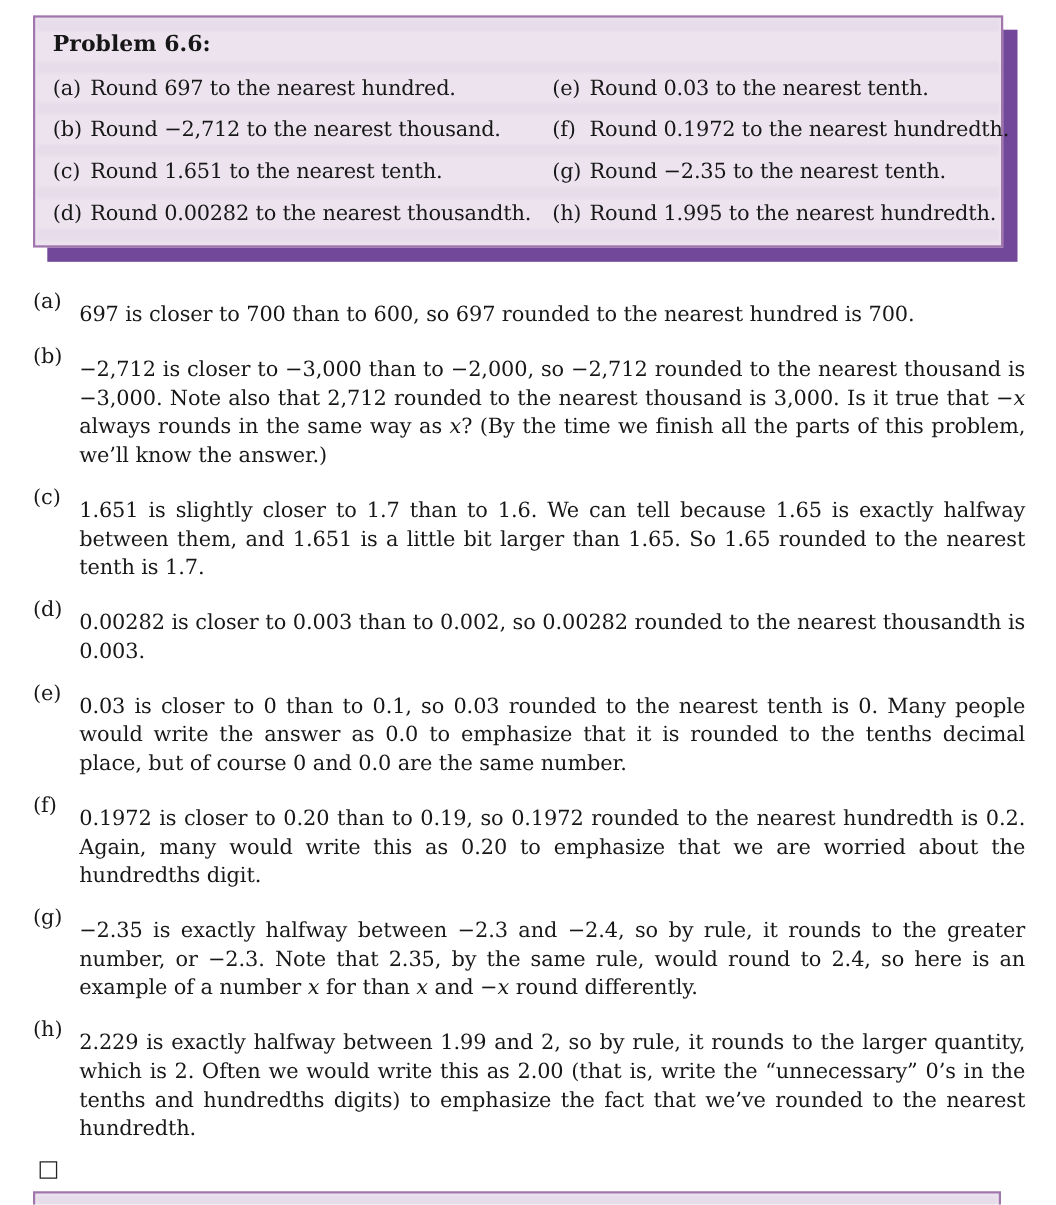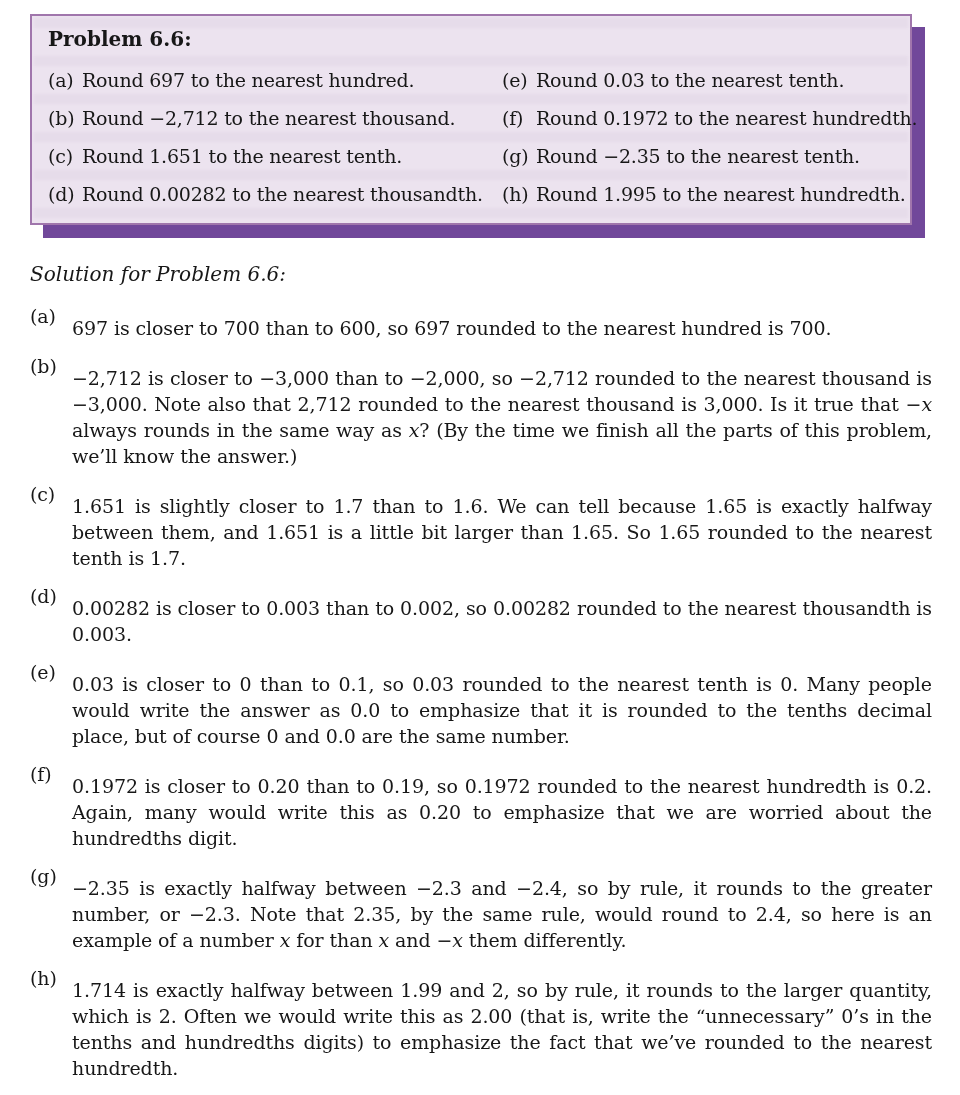--- a/index.html
+++ b/index.html
@@ -89,21 +89,20 @@
       <div id="p66-right">
           <div class="box-item"><span class="item-label">(e)</span><span class="item-text">Round 0.03 to the nearest tenth.</span></div>
           <div class="box-item"><span class="item-label">(f)</span><span class="item-text">Round 0.1972 to the nearest hundredth.</span></div>
           <div class="box-item"><span class="item-label">(g)</span><span class="item-text">Round −2.35 to the nearest tenth.</span></div>
           <div class="box-item"><span class="item-label">(h)</span><span class="item-text">Round 1.995 to the nearest hundredth.</span></div>
         </div>
     </div>
   </section>
 
   <div class="solution">
-    <div class="solution-heading">Solution for Problem 6.6:</div>
     <div id="sol-items">
         <div class="sol-item">
           <span class="item-label">(a)</span>
           <div class="sol-text"><span>697 is closer to 700 than to 600, so 697 rounded to the nearest hundred is 700.</span></div>
         </div>
         <div class="sol-item">
           <span class="item-label">(b)</span>
           <div class="sol-text"><span>−2,712 is closer to −3,000 than to −2,000, so −2,712 rounded to the nearest thousand is −3,000. Note also that 2,712 rounded to the nearest thousand is 3,000. Is it true that −</span><span class="ital">x</span><span> always rounds in the same way as </span><span class="ital">x</span><span>? (By the time we finish all the parts of this problem, we’ll know the answer.)</span></div>
         </div>
         <div class="sol-item">
@@ -117,25 +116,25 @@
         <div class="sol-item">
           <span class="item-label">(e)</span>
           <div class="sol-text"><span>0.03 is closer to 0 than to 0.1, so 0.03 rounded to the nearest tenth is 0. Many people would write the answer as 0.0 to emphasize that it is rounded to the tenths decimal place, but of course 0 and 0.0 are the same number.</span></div>
         </div>
         <div class="sol-item">
           <span class="item-label">(f)</span>
           <div class="sol-text"><span>0.1972 is closer to 0.20 than to 0.19, so 0.1972 rounded to the nearest hundredth is 0.2. Again, many would write this as 0.20 to emphasize that we are worried about the hundredths digit.</span></div>
         </div>
         <div class="sol-item">
           <span class="item-label">(g)</span>
-          <div class="sol-text"><span>−2.35 is exactly halfway between −2.3 and −2.4, so by rule, it rounds to the greater number, or −2.3. Note that 2.35, by the same rule, would round to 2.4, so here is an example of a number </span><span class="ital">x</span><span> for than </span><span class="ital">x</span><span> and −</span><span class="ital">x</span><span> them differently.</span></div>
+          <div class="sol-text"><span>−2.35 is exactly halfway between −2.3 and −2.4, so by rule, it rounds to the greater number, or −2.3. Note that 2.35, by the same rule, would round to 2.4, so here is an example of a number </span><span class="ital">x</span><span> for than </span><span class="ital">x</span><span> and −</span><span class="ital">x</span><span> round differently.</span></div>
         </div>
         <div class="sol-item">
           <span class="item-label">(h)</span>
-          <div class="sol-text"><span>1.714 is exactly halfway between 1.99 and 2, so by rule, it rounds to the larger quantity, which is 2. Often we would write this as 2.00 (that is, write the “unnecessary” 0’s in the tenths and hundredths digits) to emphasize the fact that we’ve rounded to the nearest hundredth.</span></div>
+          <div class="sol-text"><span>2.229 is exactly halfway between 1.99 and 2, so by rule, it rounds to the larger quantity, which is 2. Often we would write this as 2.00 (that is, write the “unnecessary” 0’s in the tenths and hundredths digits) to emphasize the fact that we’ve rounded to the nearest hundredth.</span></div>
         </div>
       </div>
     <div class="end-mark">□</div>
   </div>
 
   <section class="problem-box box2">
     <div class="box-title">Problem 6.7:</div>
     <div id="p67-items">
         <div class="box-item">
           <span class="item-label">(a)</span>

